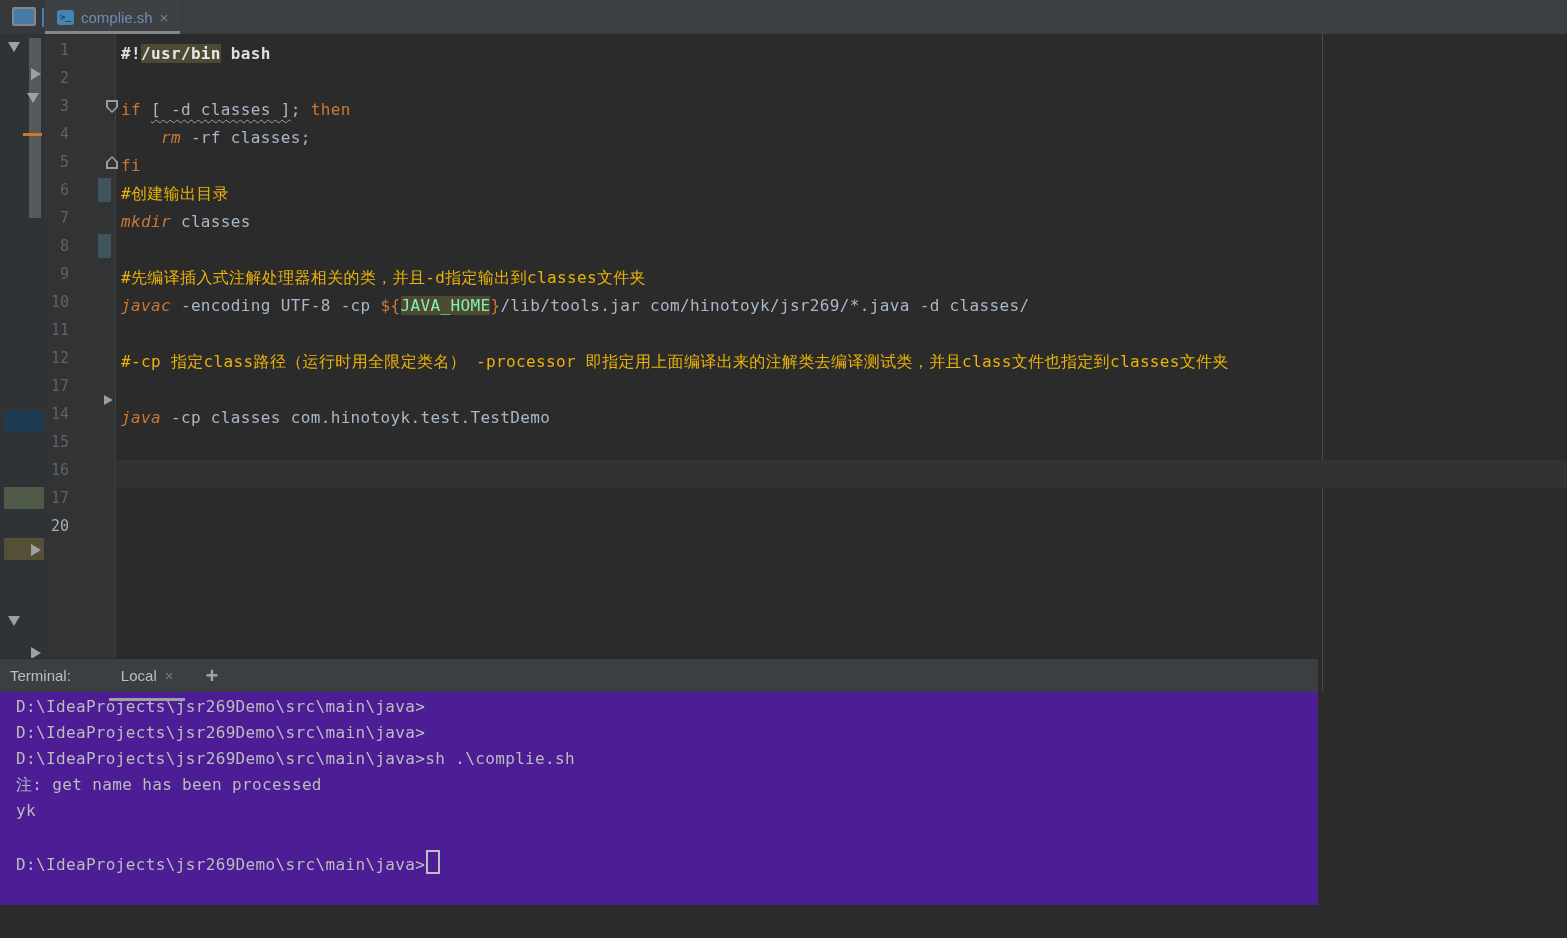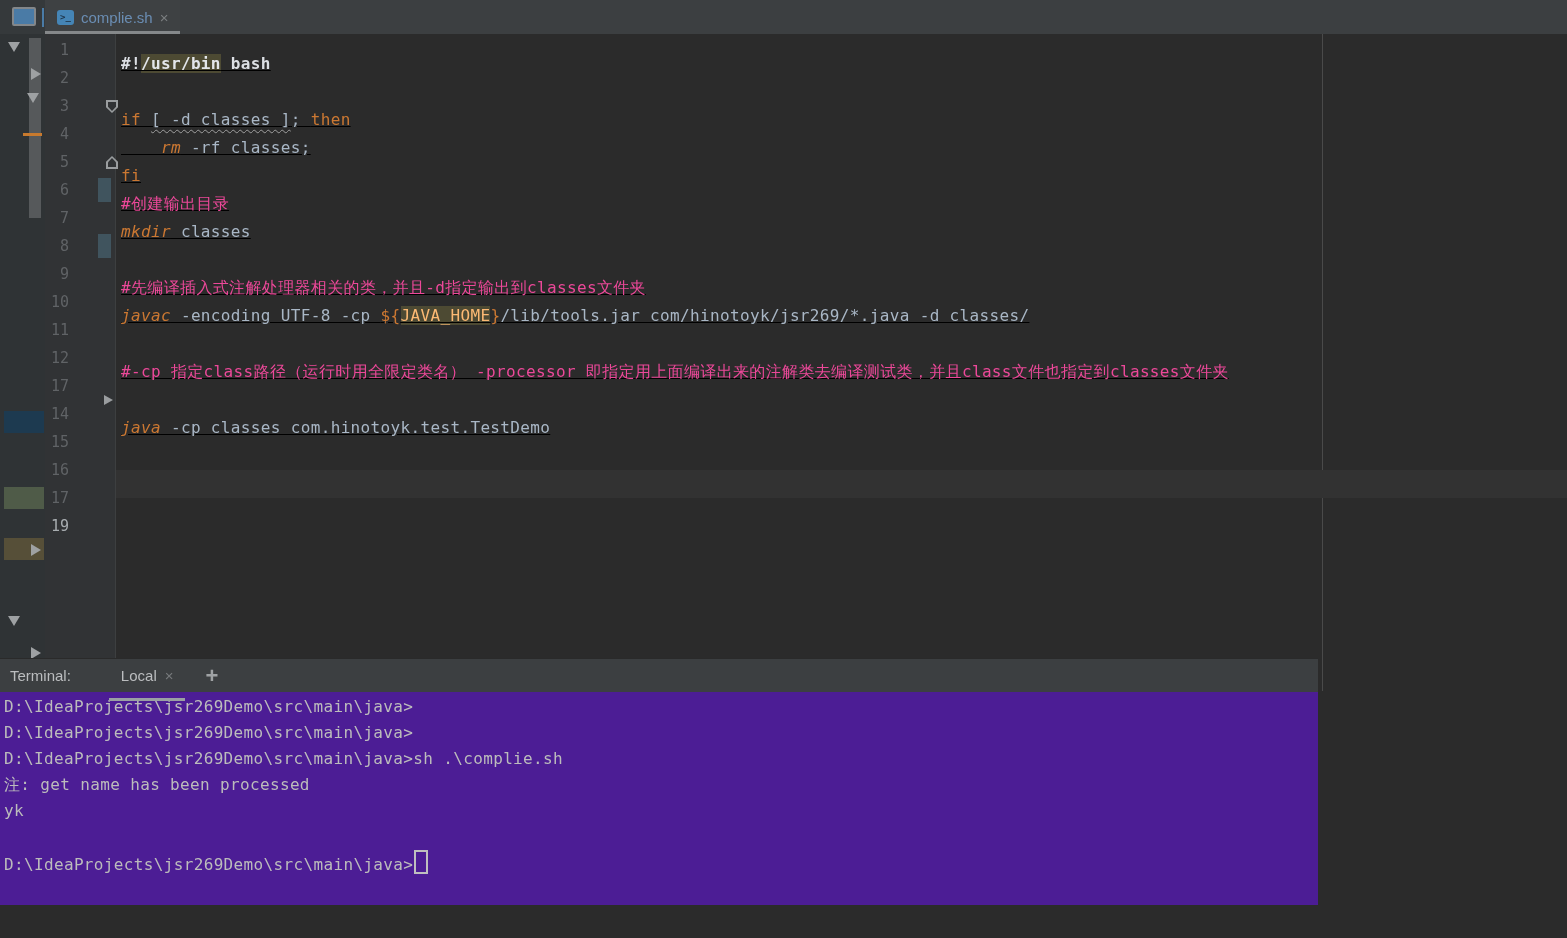--- a/index.html
+++ b/index.html
@@ -41,46 +41,46 @@
   .fold{position:absolute;left:61px;width:12px;height:13px;background:#9a9d9f;z-index:3;top:8px;}
   .fold-down{clip-path:polygon(0 0,100% 0,100% 55%,50% 100%,0 55%);}
   .fold-down::after{content:"";position:absolute;inset:2px;background:#313335;
        clip-path:polygon(0 0,100% 0,100% 52%,50% 100%,0 52%);}
   .fold-up{clip-path:polygon(50% 0,100% 45%,100% 100%,0 100%,0 45%);}
   .fold-up::after{content:"";position:absolute;inset:2px;background:#313335;
        clip-path:polygon(50% 0,100% 48%,100% 100%,0 100%,0 48%);}
   .fold-arrow{position:absolute;left:59px;top:-5px;width:0;height:0;z-index:3;
        border-top:5px solid transparent;border-bottom:5px solid transparent;border-left:9px solid #9a9d9f;}
 
-  .code{position:absolute;left:70px;top:0;width:1452px;height:657px;padding-top:16px;
-       box-sizing:border-box;border-left:1px solid #3d3f40;text-decoration:underline;}
+  .code{position:absolute;left:70px;top:0;width:1452px;height:657px;padding-top:6px;
+       box-sizing:border-box;border-left:1px solid #3d3f40;}
   .code-line{position:relative;height:28px;line-height:28px;white-space:pre;font-size:16px;
        letter-spacing:0.35px;color:#a9b7c6;padding-left:5px;z-index:2;}
   .code-line.cur{background:#323232;}
   .s-plain{color:#a9b7c6;}
   .s-kw{color:#cc7832;}
   .s-cmd{color:#cc7832;font-style:italic;}
-  .s-comment{color:#ec4899;}
+  .s-comment{color:#eab308;}
   .s-bold{color:#dcdfe4;font-weight:bold;}
   .s-boldhl{color:#e3e6ea;font-weight:bold;background:#4d4a33;}
-  .s-hl{color:#fdba74;background:#4d4a33;margin-top:36px;}
+  .s-hl{color:#86efac;background:#4d4a33;margin-top:36px;}
   .s-orange{color:#cc7832;}
   .s-wavy{color:#a9b7c6;text-decoration:underline wavy #9f9f9f 1px;text-underline-offset:4px;}
   .guide-line{position:absolute;left:1277px;top:0;width:1px;height:657px;background:#4a4a4a;z-index:1;}
 
   
   .terminal{position:absolute;left:0;top:658px;width:1318px;height:247px;background:#4c1d95;}
   .t-header{position:relative;height:33px;background:#3c3f41;border-top:1px solid #2a2a2a;
        display:flex;align-items:center;font-family:"Liberation Sans",sans-serif;
        font-size:15px;color:#bbbdbf;padding-left:10px;}
   .t-tab{position:relative;display:flex;align-items:center;height:33px;margin-left:38px;padding:9px 12px;}
   .t-close{color:#787b7d;margin-left:8px;font-size:15px;}
   .t-tab::after{content:"";position:absolute;left:0;right:0;bottom:0;height:3px;background:#9aa0a3;}
   .t-plus{margin-left:20px;color:#9fa2a4;font-size:22px;font-weight:bold;line-height:20px;}
-  .t-body{padding:2px 0 0 4px;font-size:16px;line-height:26px;letter-spacing:0.35px;color:#bcbcbc;}
+  .t-body{padding:2px 0 0 16px;font-size:16px;line-height:26px;letter-spacing:0.35px;color:#bcbcbc;}
   .t-line{height:26px;white-space:pre;}
   .t-cursor{display:inline-block;width:10px;height:20px;border:2px solid #bfbfbf;
        vertical-align:-4px;margin-left:1px;}
 </style>
 </head>
 <body>
 
 <div class="app">
 
   <div class="tabbar">
@@ -162,21 +162,21 @@
           <div class="gutter-row">
             <span class="num">15</span>
           </div>
           <div class="gutter-row">
             <span class="num">16</span>
           </div>
           <div class="gutter-row">
             <span class="num">17</span>
           </div>
           <div class="gutter-row cur">
-            <span class="num">19</span>
+            <span class="num">20</span>
           </div>
         </div>
       <div class="code" id="code">
           <div class="code-line"><span class="s-bold">#!</span><span class="s-boldhl">/usr/bin</span><span class="s-bold"> bash</span></div>
           <div class="code-line"></div>
           <div class="code-line"><span class="s-kw">if</span><span class="s-plain"> </span><span class="s-wavy">[ -d classes ]</span><span class="s-plain">; </span><span class="s-kw">then</span></div>
           <div class="code-line"><span class="s-plain">    </span><span class="s-cmd">rm</span><span class="s-plain"> -rf classes;</span></div>
           <div class="code-line"><span class="s-kw">fi</span></div>
           <div class="code-line"><span class="s-comment">#创建输出目录</span></div>
           <div class="code-line"><span class="s-cmd">mkdir</span><span class="s-plain"> classes</span></div>

